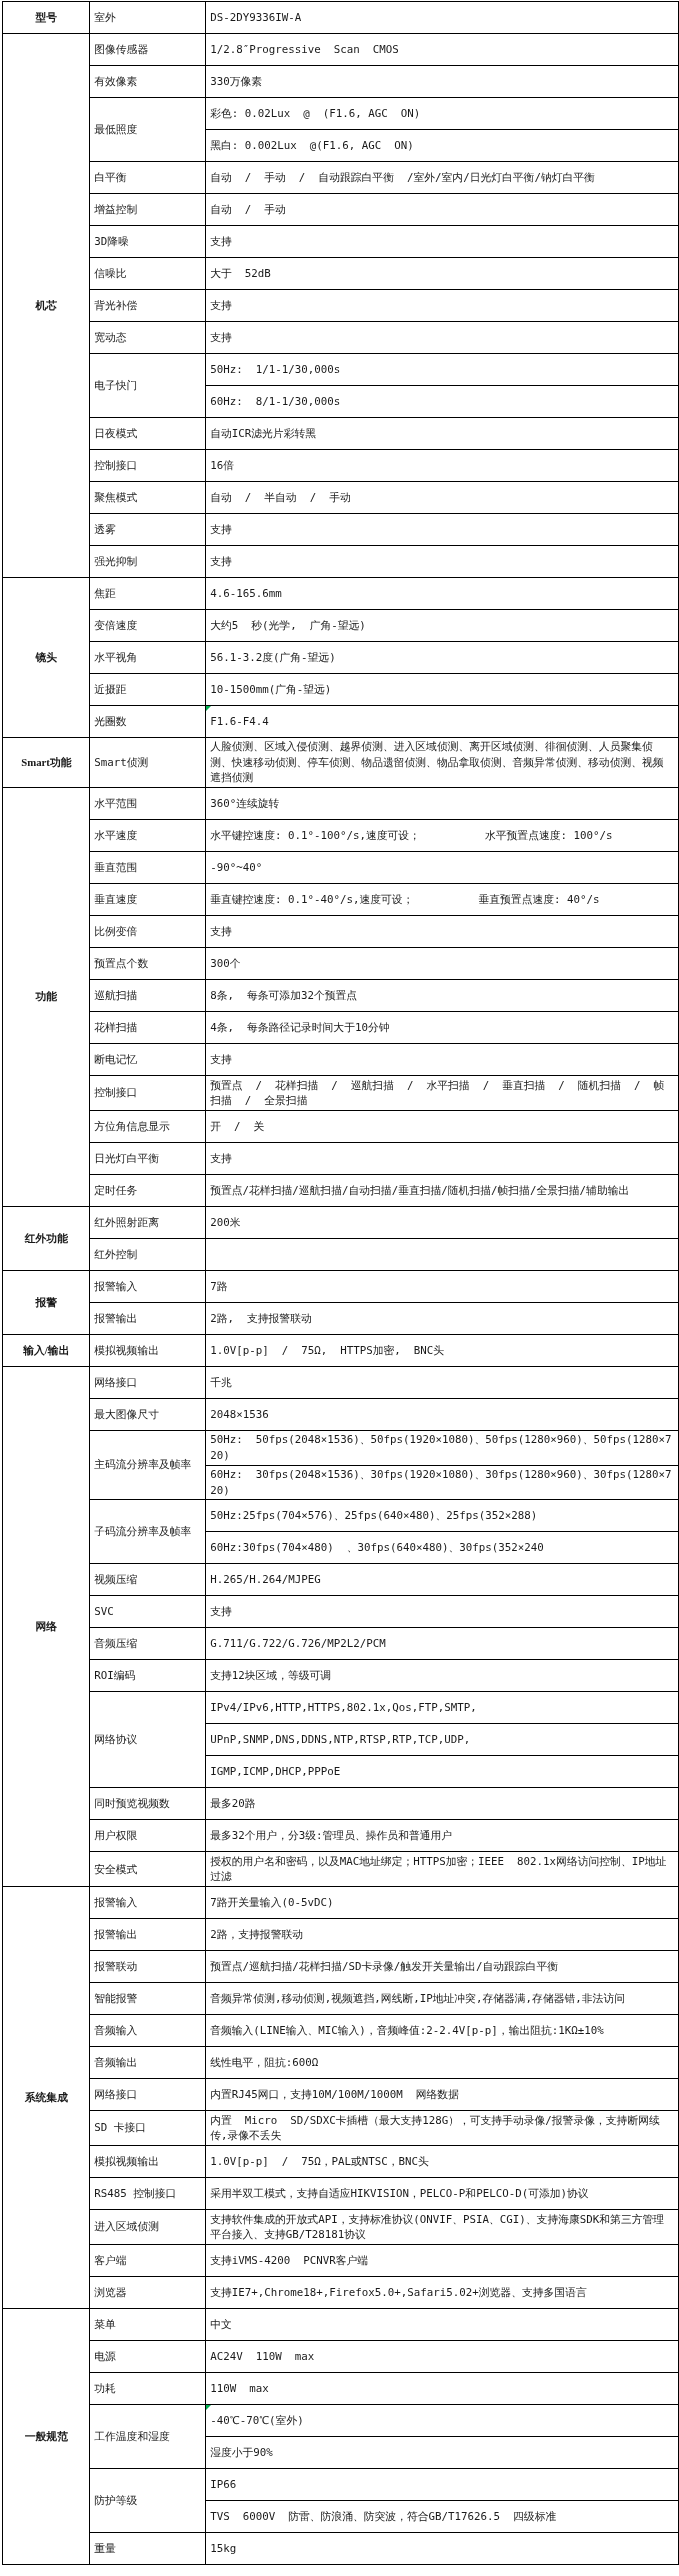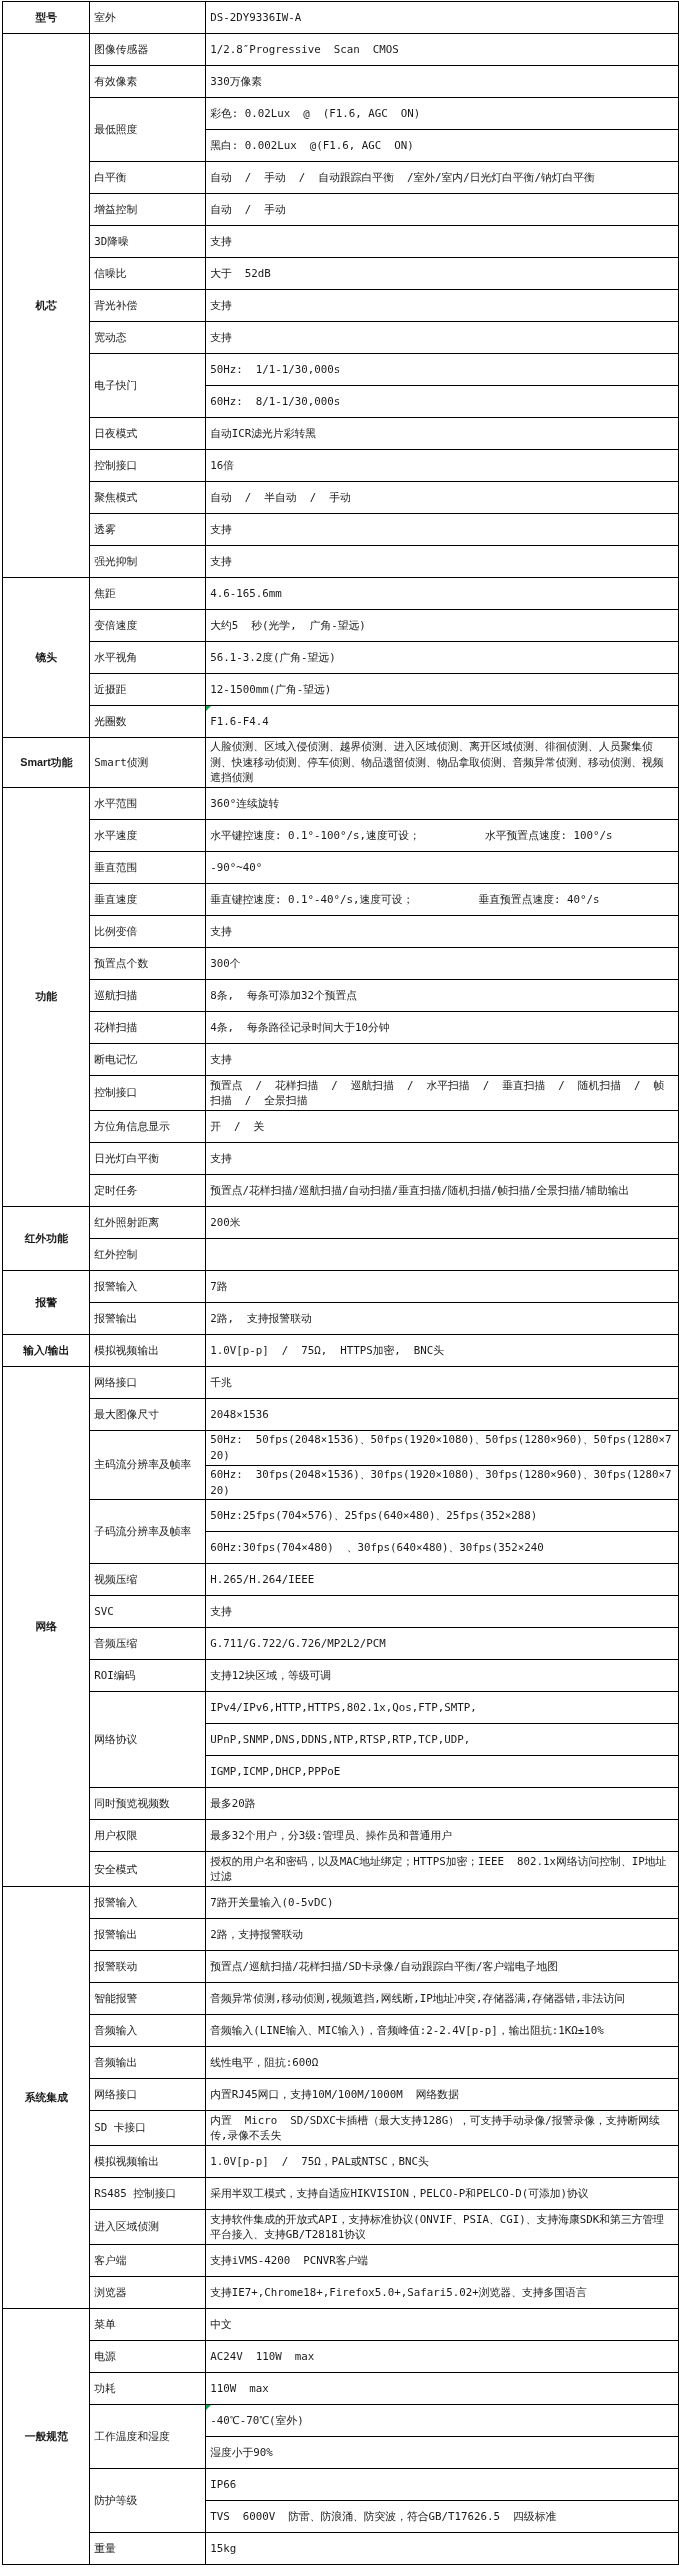--- a/index.html
+++ b/index.html
@@ -30,21 +30,21 @@
     font-size: 10.8px;
     line-height: 15.4px;
     color: #1a1a1a;
     box-sizing: border-box;
     overflow: hidden;
   }
   td.cat {
     text-align: center;
     font-weight: bold;
     font-size: 12.3px;
-    font-family: Liberation Sans, sans-serif;
+    font-family: Liberation Serif, serif;
     color: #000000;
   }
   td.param {
     padding: 1.5px 3.1px 1.5px 3.8px;
     text-align: left;
     font-family: "DejaVu Sans Mono", "Liberation Mono", monospace;
   }
   td.val {
     padding: 1.5px 4.6px 1.5px 4.6px;
     text-align: left;
@@ -156,21 +156,21 @@
         <tr>
           <td class="param" rowspan="1">变倍速度</td>
           <td class="val"><span class="txt">大约5  秒(光学,  广角-望远)</span></td>
         </tr>
         <tr>
           <td class="param" rowspan="1">水平视角</td>
           <td class="val"><span class="txt">56.1-3.2度(广角-望远)</span></td>
         </tr>
         <tr>
           <td class="param" rowspan="1">近摄距</td>
-          <td class="val"><span class="txt">12-1500mm(广角-望远)</span></td>
+          <td class="val"><span class="txt">10-1500mm(广角-望远)</span></td>
         </tr>
         <tr>
           <td class="param" rowspan="1">光圈数</td>
           <td class="val"><span class="txt">F1.6-F4.4</span><span class="marker" style="border-top-color: rgb(0, 176, 80);"></span></td>
         </tr>
         <tr>
           <td class="cat" rowspan="1">Smart功能</td>
           <td class="param" rowspan="1">Smart侦测</td>
           <td class="val"><span class="txt">人脸侦测、区域入侵侦测、越界侦测、进入区域侦测、离开区域侦测、徘徊侦测、人员聚集侦测、快速移动侦测、停车侦测、物品遗留侦测、物品拿取侦测、音频异常侦测、移动侦测、视频遮挡侦测</span></td>
         </tr>
@@ -268,21 +268,21 @@
         </tr>
         <tr>
           <td class="param" rowspan="2">子码流分辨率及帧率</td>
           <td class="val"><span class="txt">50Hz:25fps(704×576)、25fps(640×480)、25fps(352×288)</span></td>
         </tr>
         <tr>
           <td class="val"><span class="txt">60Hz:30fps(704×480)  、30fps(640×480)、30fps(352×240</span></td>
         </tr>
         <tr>
           <td class="param" rowspan="1">视频压缩</td>
-          <td class="val"><span class="txt">H.265/H.264/IEEE</span></td>
+          <td class="val"><span class="txt">H.265/H.264/MJPEG</span></td>
         </tr>
         <tr>
           <td class="param" rowspan="1">SVC</td>
           <td class="val"><span class="txt">支持</span></td>
         </tr>
         <tr>
           <td class="param" rowspan="1">音频压缩</td>
           <td class="val"><span class="txt">G.711/G.722/G.726/MP2L2/PCM</span></td>
         </tr>
         <tr>
@@ -315,21 +315,21 @@
           <td class="cat" rowspan="13">系统集成</td>
           <td class="param" rowspan="1">报警输入</td>
           <td class="val"><span class="txt">7路开关量输入(0-5vDC)</span></td>
         </tr>
         <tr>
           <td class="param" rowspan="1">报警输出</td>
           <td class="val"><span class="txt">2路，支持报警联动</span></td>
         </tr>
         <tr>
           <td class="param" rowspan="1">报警联动</td>
-          <td class="val"><span class="txt">预置点/巡航扫描/花样扫描/SD卡录像/自动跟踪白平衡/客户端电子地图</span></td>
+          <td class="val"><span class="txt">预置点/巡航扫描/花样扫描/SD卡录像/触发开关量输出/自动跟踪白平衡</span></td>
         </tr>
         <tr>
           <td class="param" rowspan="1">智能报警</td>
           <td class="val"><span class="txt">音频异常侦测,移动侦测,视频遮挡,网线断,IP地址冲突,存储器满,存储器错,非法访问</span></td>
         </tr>
         <tr>
           <td class="param" rowspan="1">音频输入</td>
           <td class="val"><span class="txt">音频输入(LINE输入、MIC输入)，音频峰值:2-2.4V[p-p]，输出阻抗:1KΩ±10%</span></td>
         </tr>
         <tr>

